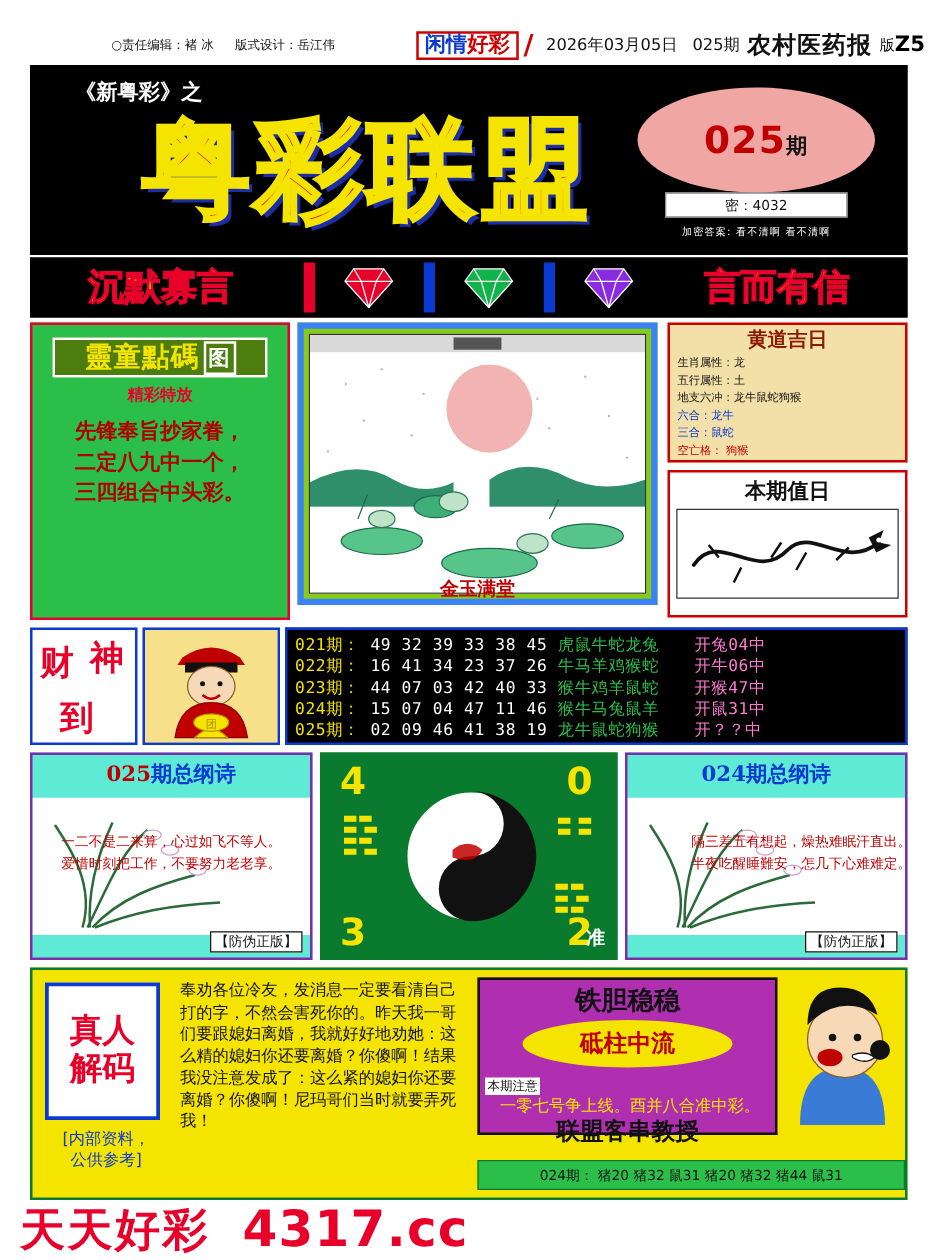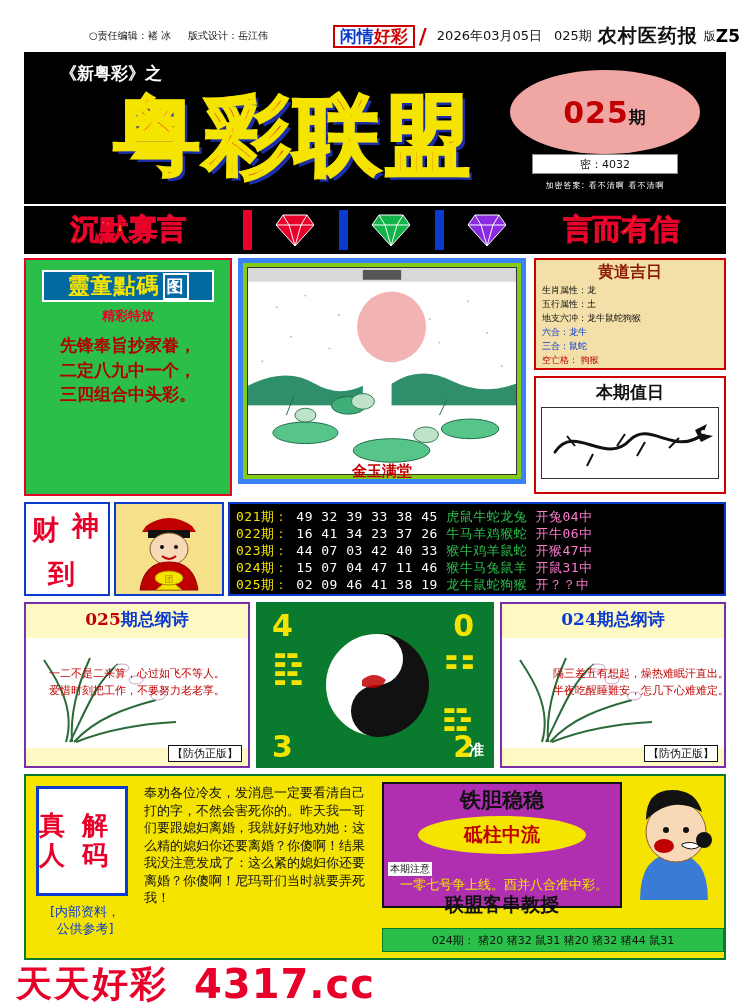--- a/index.html
+++ b/index.html
@@ -82,21 +82,21 @@
   .bar.blue { background:#0a3ad0; }
   .gem { width:40px; height:34px; }
 
   
   .midwrap { position:absolute; left:24px; top:258px; width:702px; height:240px; }
   .green-box {
     position:absolute; left:0; top:0; width:208px; height:238px;
     background:#2bbf4a; border:2px solid #e8002a;
   }
   .gb-title {
-    margin:10px auto 0; width:172px; height:32px; background:#0369a1;
+    margin:10px auto 0; width:172px; height:32px; background:#4d7c0f;
     border:2px solid #fff; display:flex; align-items:center; justify-content:center;
   }
   .gb-title span { font-size:22px; font-weight:bold; color:#f5e400; letter-spacing:1px;
     font-family:"DejaVu Serif","Liberation Serif",serif; }
   .gb-title .boxed { border:2px solid #fff; color:#fff; padding:0 2px; margin-left:3px; font-size:17px; }
   .gb-sub { text-align:center; color:#e8002a; font-size:13px; font-weight:bold; margin-top:5px; }
   .gb-poem { margin-top:8px; text-align:center; color:#b00000; font-size:17px; line-height:1.45;
     font-family:"DejaVu Serif","Liberation Serif",serif; font-weight:bold; }
 
   .pic-box {
@@ -124,45 +124,45 @@
   .histwrap { position:absolute; left:24px; top:502px; width:702px; height:96px; }
   .cs-box { position:absolute; left:0; top:0; width:86px; height:94px; border:2px solid #0a3ad0; background:#fff; }
   .cs-char { position:absolute; font-size:27px; font-weight:bold; color:#e8002a;
     font-family:"DejaVu Serif","Liberation Serif",serif; }
   .god-box { position:absolute; left:90px; top:0; width:110px; height:94px; border:2px solid #0a3ad0; background:#f6e08a; }
   .res-box { position:absolute; left:204px; top:0; width:498px; height:94px; border:2px solid #0a3ad0; background:#000; padding:4px 6px; }
   .res-line { font-size:13px; color:#f5e400; letter-spacing:0.5px; line-height:17px; white-space:nowrap;
     font-family:"DejaVu Sans Mono","Liberation Mono",monospace; }
   .res-line .nums { color:#ffffff; }
   .res-line .zodiac { color:#2bbf4a; }
-  .res-line .open { color:#ff7bd0; }
+  .res-line .open { color:#ff7bd0;margin-left:20px; }
 
   
   .poemrow { position:absolute; left:24px; top:602px; width:702px; height:168px; }
-  .poem-box { position:absolute; top:0; width:226px; height:166px; background:#fef9c3; border:2px solid #7a2ea8; }
+  .poem-box { position:absolute; top:0; width:226px; height:166px; background:#5eead4; border:2px solid #7a2ea8; }
   .poem-box.left { left:0; }
   .poem-box.right { right:0; }
   .poem-title { text-align:center; font-size:17px; font-weight:bold; margin-top:4px; color:#c00000;
     font-family:"DejaVu Serif","Liberation Serif",serif; }
   .poem-title .q { color:#0a3ad0; }
   .poem-text { text-align:center; font-size:11px; color:#c00000; line-height:1.5; margin-top:4px; }
   .poem-badge { position:absolute; right:6px; bottom:4px; border:1px solid #111; font-size:11px; padding:0 3px; color:#111; background:#fff; }
   .yy-box { position:absolute; left:232px; top:0; width:238px; height:166px; background:#0a7a2e; border:2px solid #0a7a2e; }
   .yy-num { position:absolute; font-size:30px; font-weight:bold; color:#f5e400; }
   .yy-num.tl { left:14px; top:4px; }
   .yy-num.tr { right:18px; top:4px; }
   .yy-num.bl { left:14px; bottom:2px; }
   .yy-num.br { right:18px; bottom:2px; }
   .yy-zhun { position:absolute; right:8px; bottom:6px; font-size:15px; color:#fff; font-weight:bold; }
   .tri { position:absolute; color:#f5e400; font-size:13px; line-height:9px; letter-spacing:0; }
 
   
   .bottomwrap { position:absolute; left:24px; top:774px; width:702px; height:186px; border:2px solid #0a7a2e; background:#f5e400; }
   .zr-code { position:absolute; left:10px; top:10px; width:92px; height:110px; border:3px solid #0a3ad0; background:#fff;
-    display:flex; align-items:center; justify-content:center; }
+    display:flex; flex-direction:column; align-items:center; justify-content:center; }
   .zr-code span { font-size:26px; font-weight:bold; color:#e8002a; line-height:1.15;
     font-family:"DejaVu Serif","Liberation Serif",serif; }
   .zr-note { position:absolute; left:4px; top:128px; width:110px; text-align:center; font-size:13px; color:#0a3ad0; line-height:1.3; }
   .long-text { position:absolute; left:118px; top:8px; width:228px; height:170px; font-size:13px; color:#111; line-height:1.35; }
   .purple-box { position:absolute; left:356px; top:6px; width:240px; height:126px; background:#b02fb0; border:2px solid #111; }
   .pb-title { text-align:center; font-size:21px; font-weight:bold; color:#111; margin-top:2px;
     font-family:"DejaVu Serif","Liberation Serif",serif; }
   .pb-oval { margin:2px auto 0; width:168px; height:38px; background:#f5e400; border-radius:50%;
     display:flex; align-items:center; justify-content:center; font-size:19px; font-weight:bold; color:#c00000;
     font-family:"DejaVu Serif","Liberation Serif",serif; }

